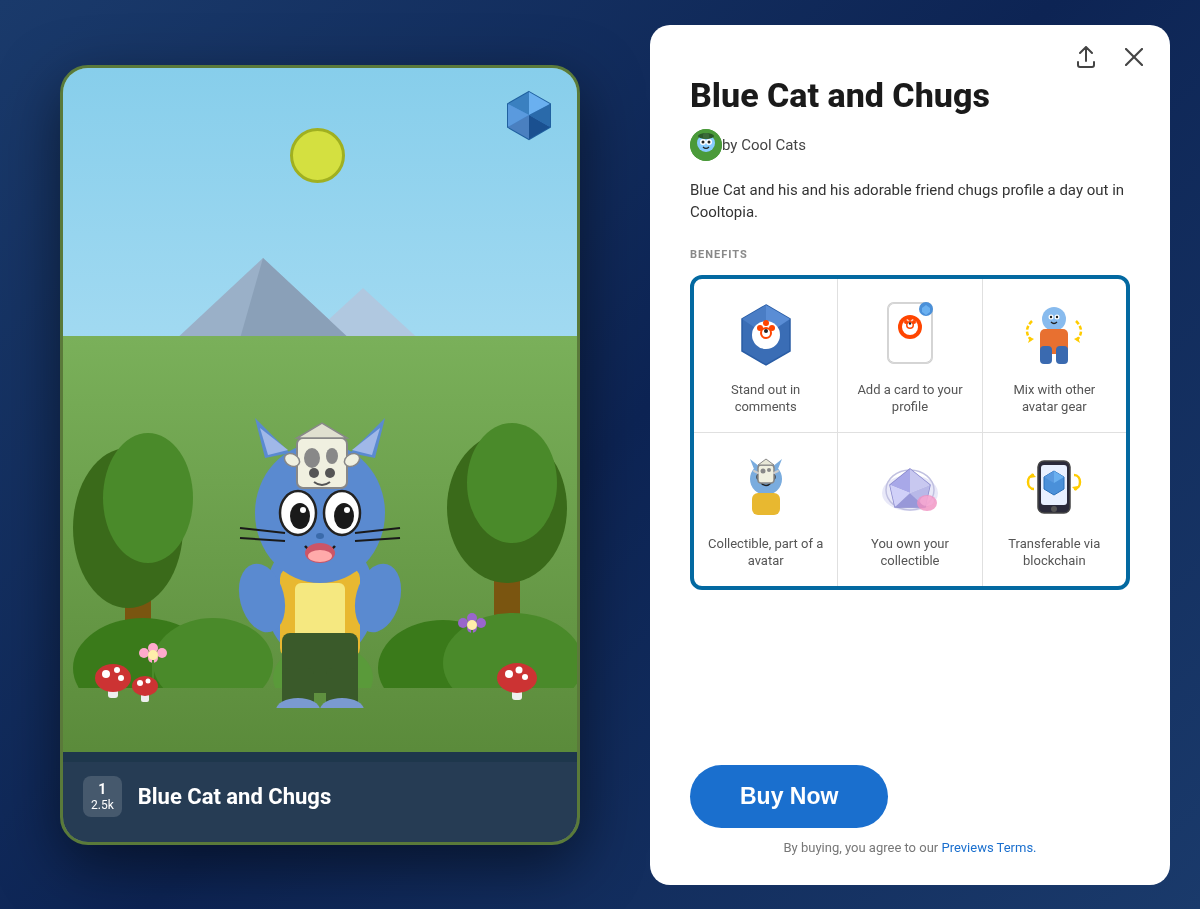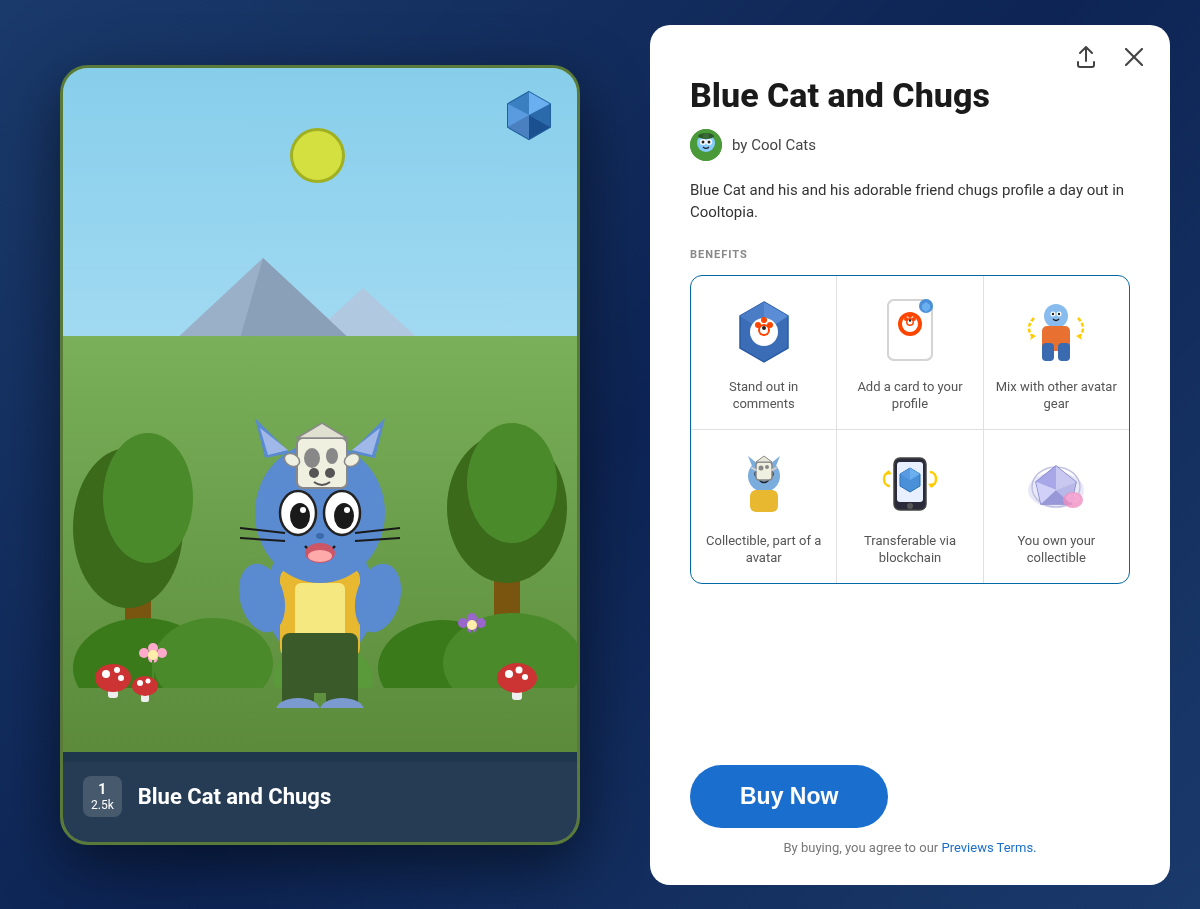--- a/index.html
+++ b/index.html
@@ -139,21 +139,20 @@
     .panel-title {
       font-size: 34px;
       font-weight: 800;
       color: #1a1a1a;
       margin-top: 10px;
       margin-bottom: 14px;
     }
     .creator-row {
       display: flex;
       align-items: center;
-      gap: 10px;
       margin-bottom: 18px;
     }
     .creator-avatar {
       width: 32px;
       height: 32px;
       border-radius: 50%;
       background: #4a9a3a;
       display: flex;
       align-items: center;
       justify-content: center;
@@ -172,21 +171,21 @@
     .section-label {
       font-size: 11px;
       font-weight: 700;
       color: #888;
       letter-spacing: 1px;
       text-transform: uppercase;
       margin-bottom: 14px;
     }
     
     .benefits-grid {
-      border: 1px solid #0369a1;
+      border: 4px solid #0369a1;
       border-radius: 12px;
       overflow: hidden;
       margin-bottom: 24px;
     }
     .benefits-row {
       display: flex;
       border-bottom: 1px solid #e0e0e0;
     }
     .benefits-row:last-child {
       border-bottom: none;
@@ -598,60 +597,60 @@
 
               <line x1="24" y1="16" x2="28" y2="18" stroke="#ccc" stroke-width="2" stroke-linecap="round"></line>
               <line x1="48" y1="16" x2="44" y2="18" stroke="#ccc" stroke-width="2" stroke-linecap="round"></line>
             </svg>
           </div>
           <span class="benefit-label">Collectible, part of a avatar</span>
         </div>
 
         <div class="benefit-cell">
           <div class="benefit-icon">
-            <svg width="68" height="68" viewBox="0 0 68 68" xmlns="http://www.w3.org/2000/svg">
-
-              <rect x="18" y="6" width="32" height="52" rx="6" fill="#2a2a3a" stroke="#444" stroke-width="1.5"></rect>
-              <rect x="21" y="10" width="26" height="40" rx="3" fill="#e8f0ff"></rect>
-
-              <polygon points="34,16 44,22 44,34 34,40 24,34 24,22" fill="#4a90d9" stroke="#2a70b9" stroke-width="1"></polygon>
-              <polygon points="34,16 44,22 34,28" fill="#6ab0f0"></polygon>
-              <polygon points="34,16 24,22 34,28" fill="#5a9ae0"></polygon>
-
-              <path d="M 54 20 C 62 20 62 34 54 34" stroke="#ffcc00" stroke-width="2.5" fill="none"></path>
-              <polygon points="52,32 56,36 58,31" fill="#ffcc00"></polygon>
-              <path d="M 14 34 C 6 34 6 20 14 20" stroke="#ffcc00" stroke-width="2.5" fill="none"></path>
-              <polygon points="16,22 12,18 10,23" fill="#ffcc00"></polygon>
-
-              <circle cx="34" cy="54" r="3" fill="#555"></circle>
-            </svg>
-          </div>
-          <span class="benefit-label">Transferable via blockchain</span>
-        </div>
-
-        <div class="benefit-cell">
-          <div class="benefit-icon">
             <svg width="70" height="68" viewBox="0 0 70 68" xmlns="http://www.w3.org/2000/svg">
 
               <ellipse cx="35" cy="38" rx="28" ry="18" fill="#e8e8f8"></ellipse>
               <ellipse cx="35" cy="35" rx="24" ry="20" fill="none" stroke="#c0c0e0" stroke-width="1.5"></ellipse>
 
               <polygon points="35,14 55,30 50,52 20,52 15,30" fill="none" stroke="#8888cc" stroke-width="1.5"></polygon>
               <polygon points="35,14 55,30 35,38" fill="#c8c8f0"></polygon>
               <polygon points="35,14 15,30 35,38" fill="#a8a8e8"></polygon>
               <polygon points="55,30 50,52 35,38" fill="#b8b8e8"></polygon>
               <polygon points="15,30 20,52 35,38" fill="#d0d0f8"></polygon>
               <polygon points="20,52 50,52 35,38" fill="#9898d8"></polygon>
 
               <ellipse cx="52" cy="48" rx="10" ry="8" fill="#f090c0" opacity="0.8"></ellipse>
               <ellipse cx="52" cy="46" rx="7" ry="5" fill="#f8b0d8" opacity="0.6"></ellipse>
             </svg>
           </div>
           <span class="benefit-label">You own your collectible</span>
         </div>
+
+        <div class="benefit-cell">
+          <div class="benefit-icon">
+            <svg width="68" height="68" viewBox="0 0 68 68" xmlns="http://www.w3.org/2000/svg">
+
+              <rect x="18" y="6" width="32" height="52" rx="6" fill="#2a2a3a" stroke="#444" stroke-width="1.5"></rect>
+              <rect x="21" y="10" width="26" height="40" rx="3" fill="#e8f0ff"></rect>
+
+              <polygon points="34,16 44,22 44,34 34,40 24,34 24,22" fill="#4a90d9" stroke="#2a70b9" stroke-width="1"></polygon>
+              <polygon points="34,16 44,22 34,28" fill="#6ab0f0"></polygon>
+              <polygon points="34,16 24,22 34,28" fill="#5a9ae0"></polygon>
+
+              <path d="M 54 20 C 62 20 62 34 54 34" stroke="#ffcc00" stroke-width="2.5" fill="none"></path>
+              <polygon points="52,32 56,36 58,31" fill="#ffcc00"></polygon>
+              <path d="M 14 34 C 6 34 6 20 14 20" stroke="#ffcc00" stroke-width="2.5" fill="none"></path>
+              <polygon points="16,22 12,18 10,23" fill="#ffcc00"></polygon>
+
+              <circle cx="34" cy="54" r="3" fill="#555"></circle>
+            </svg>
+          </div>
+          <span class="benefit-label">Transferable via blockchain</span>
+        </div>
       </div>
     </div>
 
 
     <div class="buy-bar">
       <div class="buy-row">
         <button class="buy-btn">Buy Now</button>
       </div>
       <div class="terms-text">
         <span>By buying, you agree to our </span><span class="terms-link">Previews Terms.</span>

